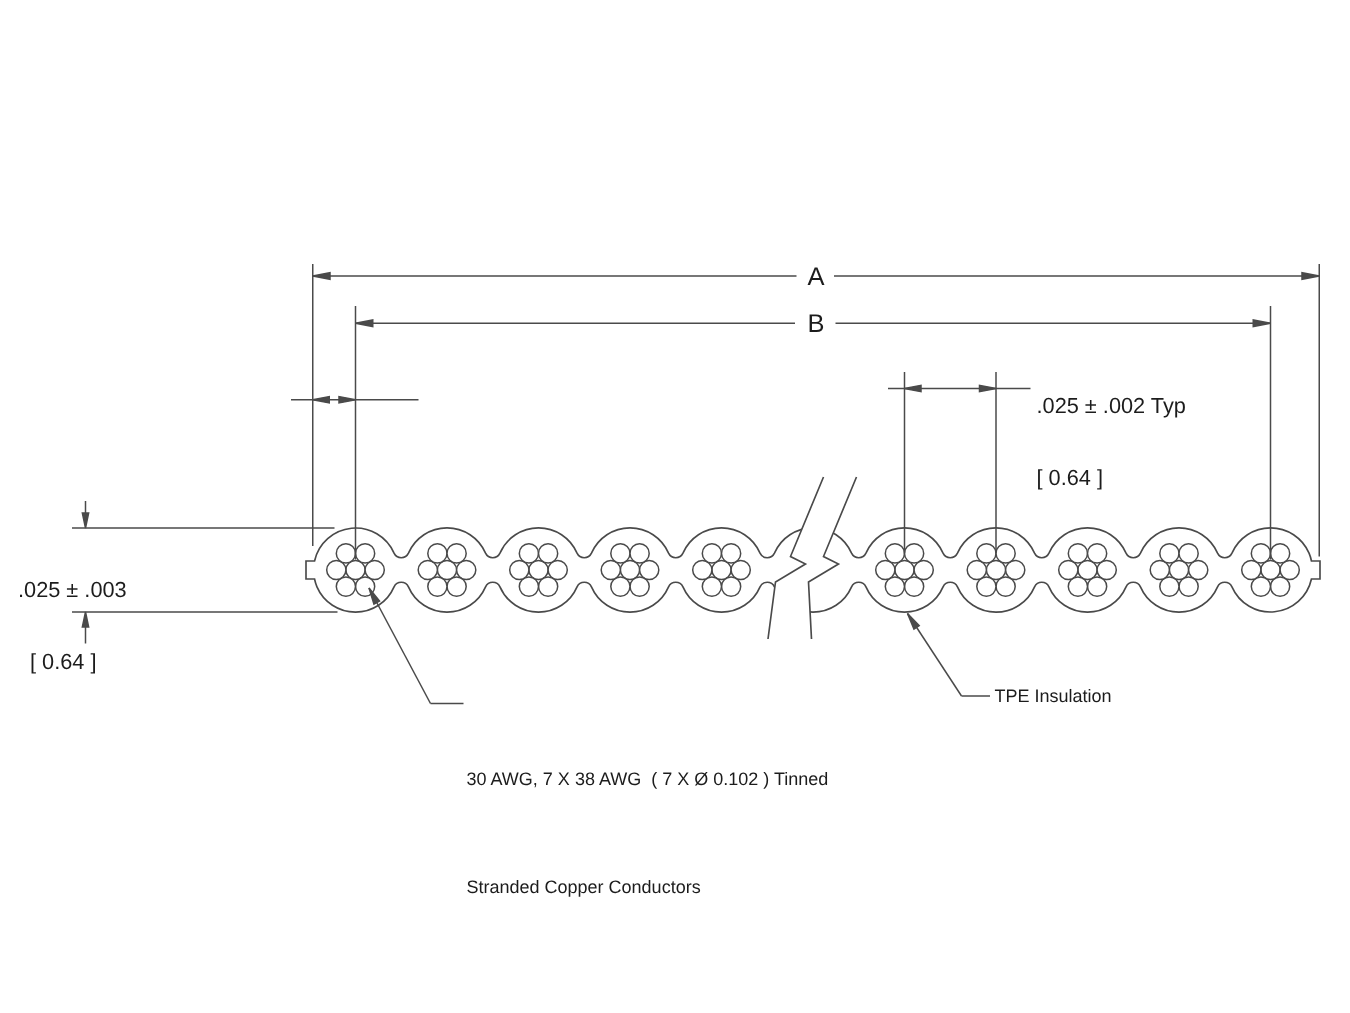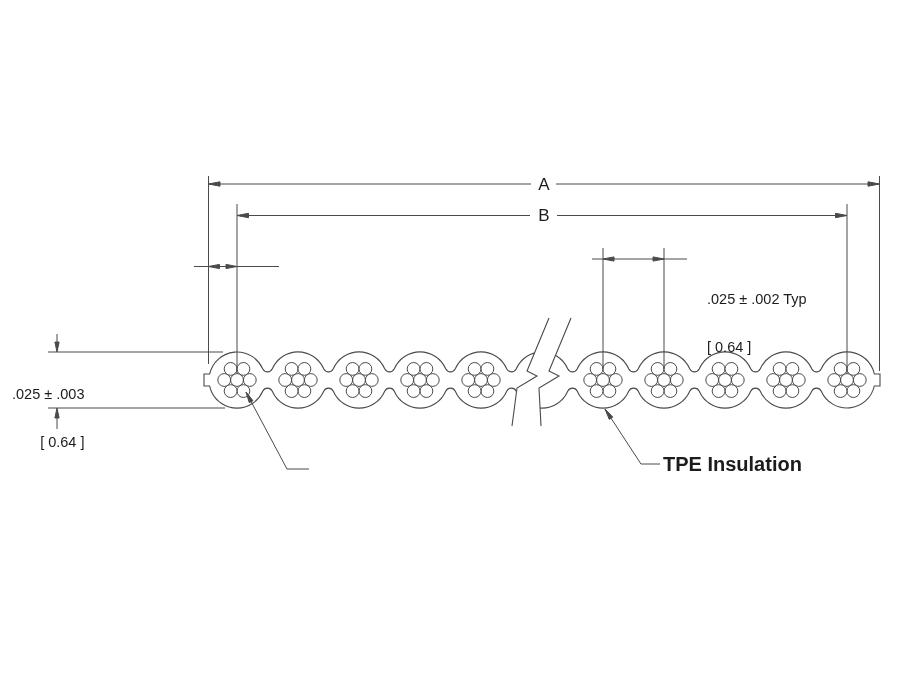--- a/index.html
+++ b/index.html
@@ -3,21 +3,21 @@
 <meta charset="utf-8">
 <style>
   html,body{margin:0;padding:0;background:#fff;}
   #stage{position:relative;width:900px;height:675px;background:#fff;overflow:hidden;
          font-family:"Liberation Sans",sans-serif;}
   #draw{position:absolute;left:0;top:0;}
   .t{position:absolute;white-space:pre;color:#1c1c1c;line-height:1;}
   .dim{font-size:14.5px;}
   .dim .l2{margin-top:4px;}
   .letter{font-size:17px;width:22px;text-align:center;}
-  .note{font-size:20px;line-height:24px;font-weight:bold;}
+  .note{font-size:12px;line-height:24px;}
 </style>
 </head>
 <body>
 
 <div id="stage">
 
   <svg id="draw" width="900" height="675" viewBox="0 0 900 675">
     <g id="g-cable">
         <path d="M 204,374 L 209.7,374 A 28 28 0 0 1 262.7,368.8 A 5.3 5.3 0 0 0 272.3,368.8 A 28 28 0 0 1 323.7,368.8 A 5.3 5.3 0 0 0 333.3,368.8 A 28 28 0 0 1 384.7,368.8 A 5.3 5.3 0 0 0 394.3,368.8 A 28 28 0 0 1 445.7,368.8 A 5.3 5.3 0 0 0 455.3,368.8 A 28 28 0 0 1 506.7,368.8 A 5.3 5.3 0 0 0 516.3,368.8 A 28 28 0 0 1 567.7,368.8 A 5.3 5.3 0 0 0 577.3,368.8 A 28 28 0 0 1 628.7,368.8 A 5.3 5.3 0 0 0 638.3,368.8 A 28 28 0 0 1 689.7,368.8 A 5.3 5.3 0 0 0 699.3,368.8 A 28 28 0 0 1 750.7,368.8 A 5.3 5.3 0 0 0 760.3,368.8 A 28 28 0 0 1 811.7,368.8 A 5.3 5.3 0 0 0 821.3,368.8 A 28 28 0 0 1 872.7,368.8 A 28 28 0 0 1 874.3,374 L 880,374 L 880,386 L 874.3,386 A 28 28 0 0 1 821.3,391.2 A 5.3 5.3 0 0 0 811.7,391.2 A 28 28 0 0 1 760.3,391.2 A 5.3 5.3 0 0 0 750.7,391.2 A 28 28 0 0 1 699.3,391.2 A 5.3 5.3 0 0 0 689.7,391.2 A 28 28 0 0 1 638.3,391.2 A 5.3 5.3 0 0 0 628.7,391.2 A 28 28 0 0 1 577.3,391.2 A 5.3 5.3 0 0 0 567.7,391.2 A 28 28 0 0 1 516.3,391.2 A 5.3 5.3 0 0 0 506.7,391.2 A 28 28 0 0 1 455.3,391.2 A 5.3 5.3 0 0 0 445.7,391.2 A 28 28 0 0 1 394.3,391.2 A 5.3 5.3 0 0 0 384.7,391.2 A 28 28 0 0 1 333.3,391.2 A 5.3 5.3 0 0 0 323.7,391.2 A 28 28 0 0 1 272.3,391.2 A 5.3 5.3 0 0 0 262.7,391.2 A 28 28 0 0 1 211.3,391.2 A 28 28 0 0 1 209.7,386 L 204,386 Z" fill="#fff" stroke="#4a4a4a" stroke-width="1.1"></path>
       </g>
@@ -135,25 +135,29 @@
         <polygon points="57,408 54.9,418 59.1,418" fill="#4a4a4a" stroke="#4a4a4a"></polygon>
         <polygon points="246,392 249.3,402.7 253,400.7" fill="#4a4a4a" stroke="#4a4a4a"></polygon>
         <polygon points="605,409 609.3,419.4 612.8,417.1" fill="#4a4a4a" stroke="#4a4a4a"></polygon>
       </g>
   </svg>
 
   <div class="t letter" style="left:533px;top:176px;">A</div>
   <div class="t letter" style="left:533px;top:207px;">B</div>
 
 
-  <div class="t dim" style="left:691px;top:263px;margin-left:16px;">
+  <div class="t dim" style="left:691px;top:235px;">
     <div>.025 ± .002 Typ</div>
     <div class="l2">[ 0.64 ]</div>
   </div>
 
-  <div class="t dim" style="left:12px;top:358px;text-align:right;">
+  <div class="t dim" style="left:12px;top:358px;">
     <div>.025 ± .003</div>
     <div class="l2" style="padding-left:8px;">[ 0.64 ]</div>
   </div>
 
+  <div class="t note" style="left:311px;top:459px;">
+    <div>30 AWG, 7 X 38 AWG  ( 7 X Ø 0.102 ) Tinned</div>
+    <div>Stranded Copper Conductors</div>
+  </div>
 
   <div class="t note" style="left:663px;top:452px;">TPE Insulation</div>
 </div>
 
 </body></html>

